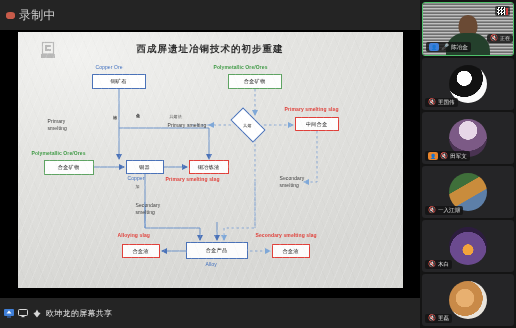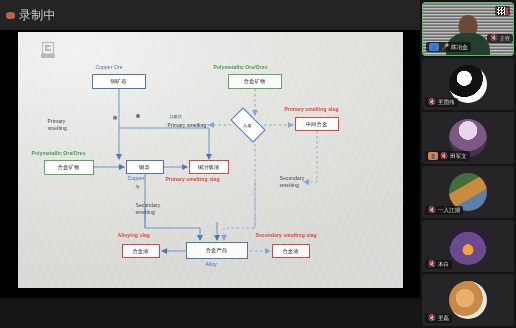--- a/index.html
+++ b/index.html
@@ -168,20 +168,21 @@
 
   <div class="stage">
     <div class="slide">
 
       <svg class="seal" viewBox="0 0 20 20">
         <path d="M3 14h14v4H3z" fill="#8d8d8d"></path>
         <rect x="4.5" y="2.5" width="11" height="11.5" fill="none" stroke="#8d8d8d" stroke-width="1.2"></rect>
         <path d="M7 5h6v2H9v2h4v2H7z" fill="#8d8d8d"></path>
       </svg>
 
+      <div class="slide-title">西成屏遗址冶铜技术的初步重建</div>
 
       <div class="diagram">
         <svg width="385" height="256">
           <defs>
             <marker id="ab" markerWidth="6" markerHeight="6" refX="5" refY="3" orient="auto">
               <path d="M0,0 L6,3 L0,6 z" fill="#4a72b8"></path>
             </marker>
             <marker id="ag" markerWidth="6" markerHeight="6" refX="5" refY="3" orient="auto">
               <path d="M0,0 L6,3 L0,6 z" fill="#7fa8d8"></path>
             </marker>
@@ -282,20 +283,35 @@
 smelting</div>
 
         <div class="lbl vert" style="left:95px;top:80px">冶炼</div>
         <div class="lbl vert" style="left:118px;top:78px">合金化</div>
         <div class="lbl gray" style="left:152px;top:82px;font-size:4px">共熔法</div>
         <div class="lbl gray" style="left:118px;top:152px;font-size:4px">加</div>
       </div>
     </div>
   </div>
 
+  <div class="statusbar">
+    <svg class="sb-icon" viewBox="0 0 10 9">
+      <rect x="0" y="0" width="10" height="7" rx="1" fill="#3f7fd8"></rect>
+      <path d="M5 1.5 L7.5 4.5 H2.5 z" fill="#fff"></path>
+      <rect x="3" y="7.5" width="4" height="1" fill="#3f7fd8"></rect>
+    </svg>
+    <svg class="sb-icon" viewBox="0 0 10 9">
+      <rect x="0.5" y="0.5" width="9" height="6" rx="1" fill="none" stroke="#d8d8d8"></rect>
+      <rect x="3.5" y="7" width="3" height="1.2" fill="#d8d8d8"></rect>
+    </svg>
+    <svg class="sb-icon" viewBox="0 0 10 9">
+      <path d="M5 0.6 L6.6 3.4 L8.6 4 L5 8.4 L1.4 4 L3.4 3.4 z" fill="#d8d8d8"></path>
+    </svg>
+    <span class="sb-text">欧坤龙的屏幕共享</span>
+  </div>
 
   <div class="rail">
 
     <div class="tile active">
       <div class="video"></div>
       <div class="person">
         <div class="head"></div>
           <div class="body"></div>
       </div>
       <div class="hand-badge">

